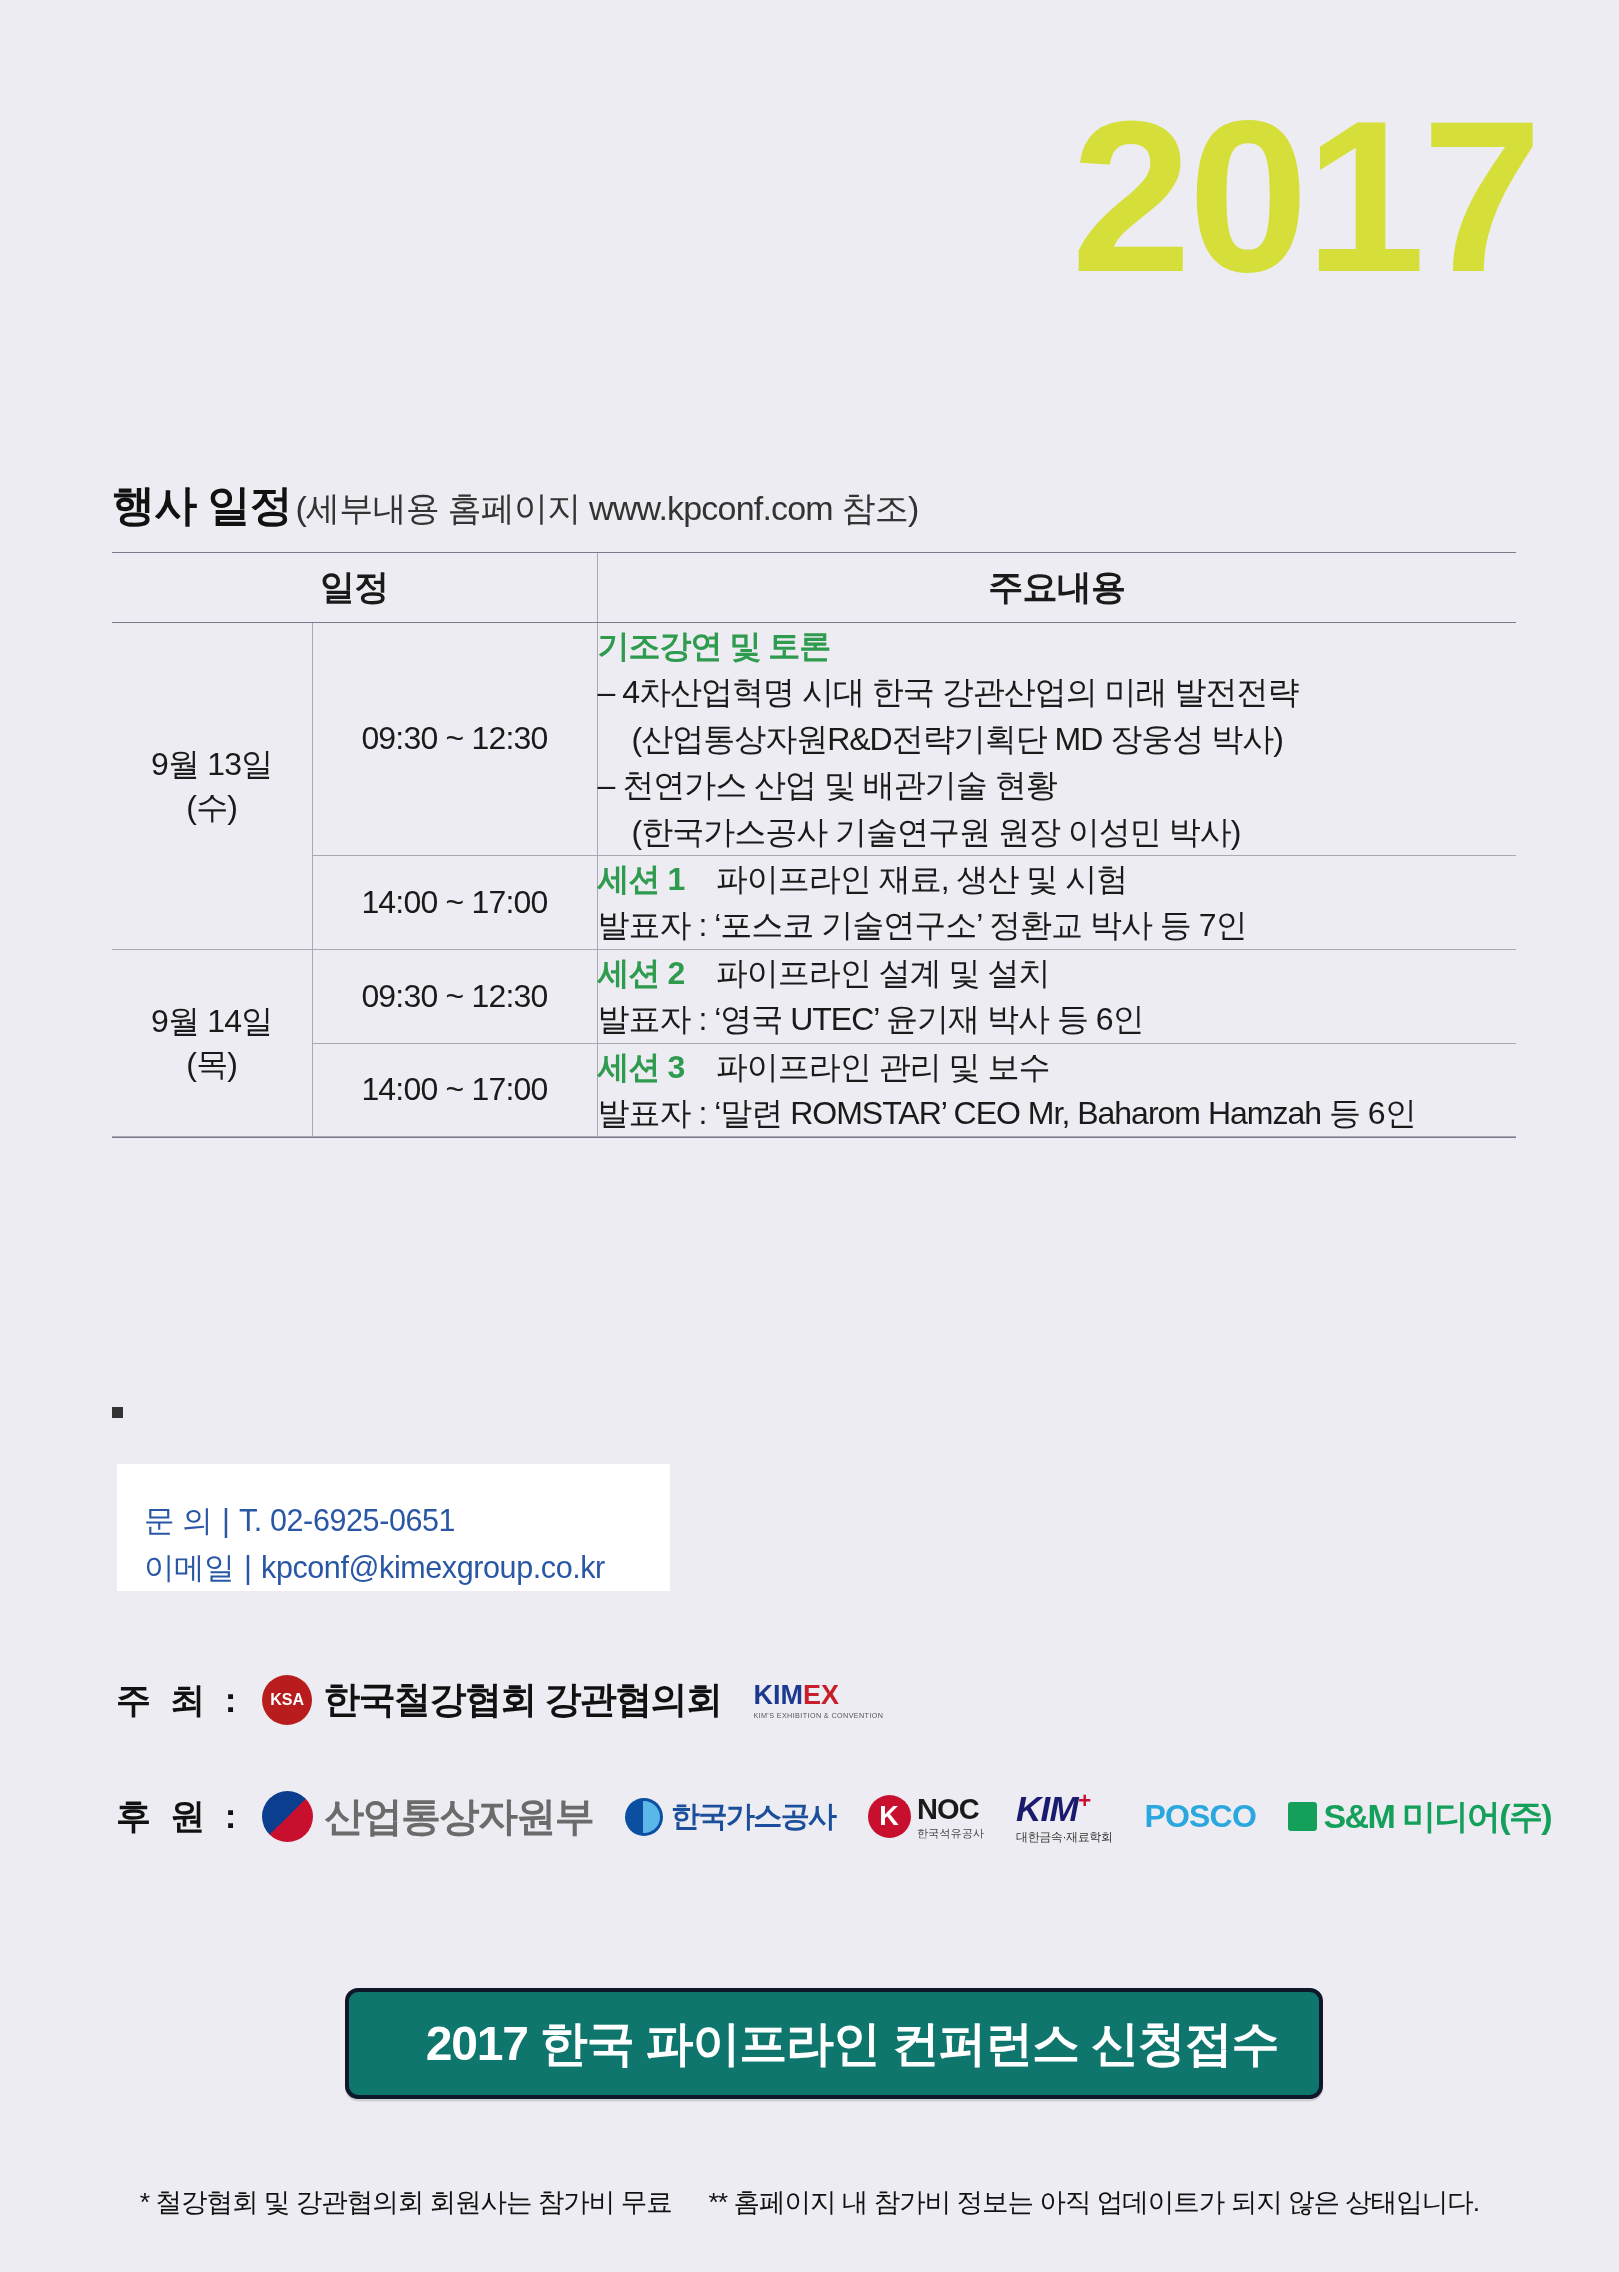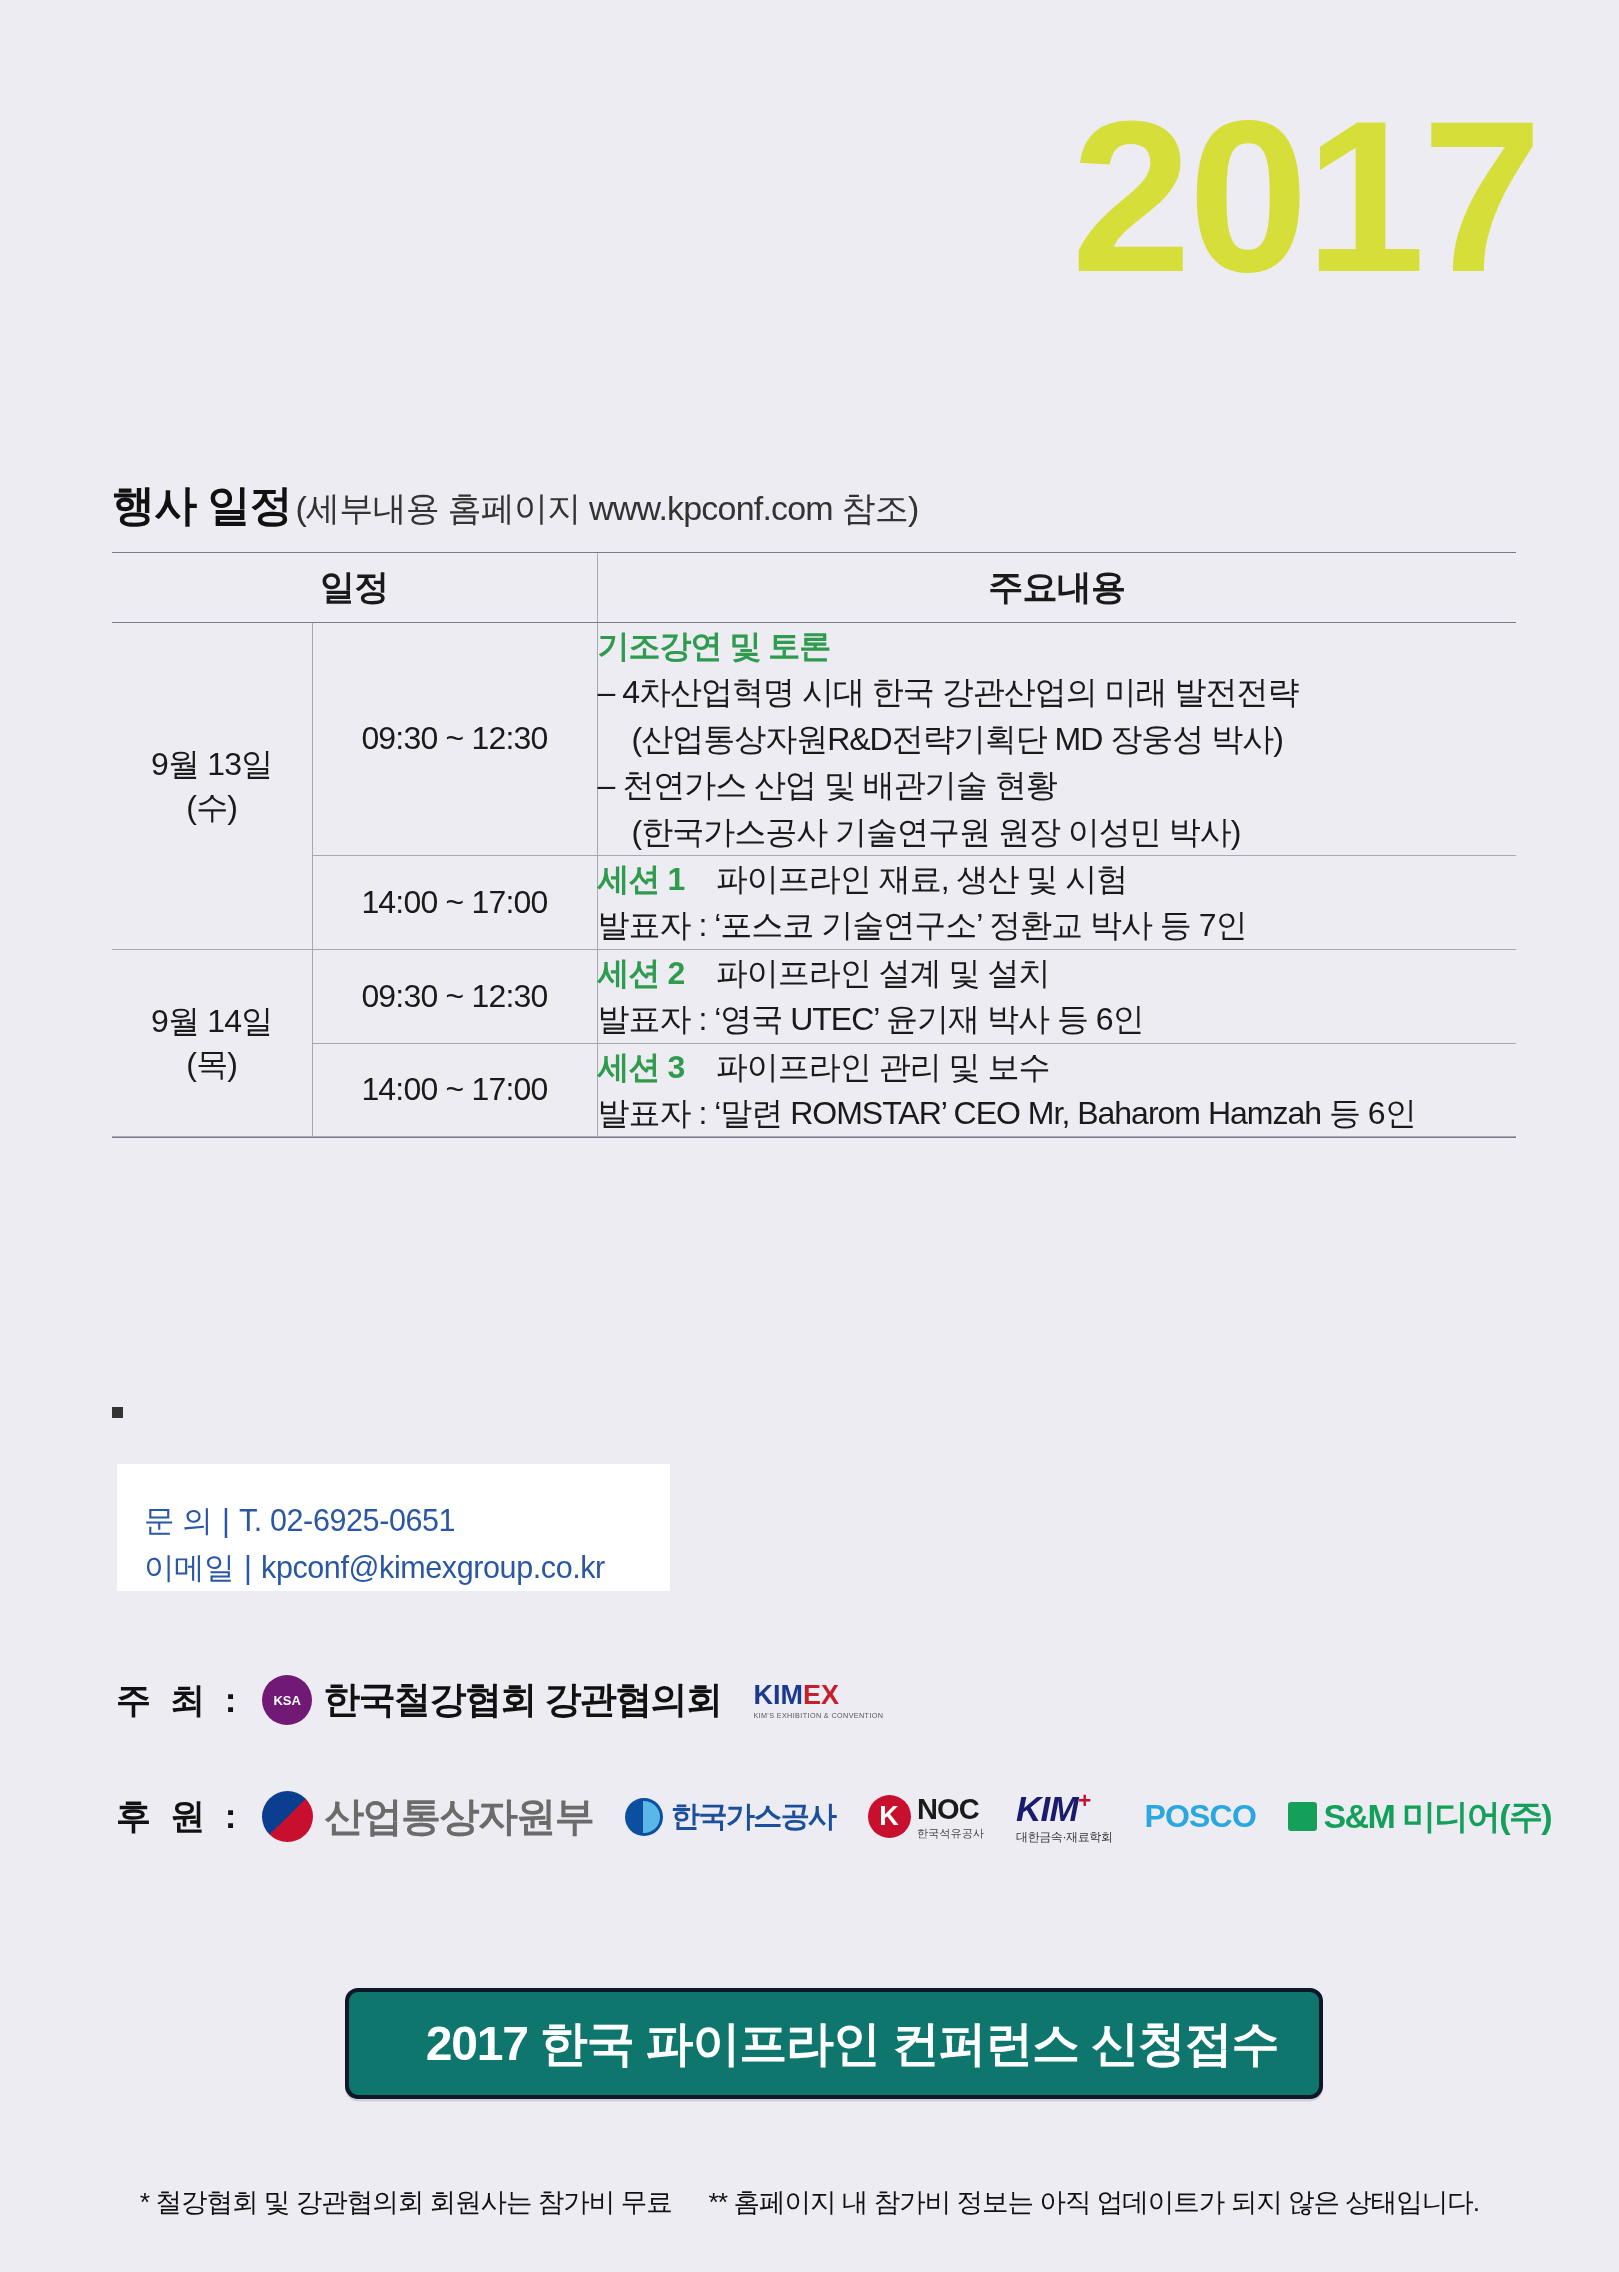--- a/index.html
+++ b/index.html
@@ -211,23 +211,23 @@
     color: #111;
     margin-right: 21px;
   }
   .logo {
     display: flex;
     align-items: center;
     margin-right: 32px;
   }
   .kisa-mark {
     width: 50px; height: 50px; border-radius: 50%;
-    background: #701a75; color: #fff;
+    background: #b91c1c; color: #fff;
     display: flex; align-items: center; justify-content: center;
-    font-size: 13px; font-weight: bold;
+    font-size: 16px; font-weight: bold;
     margin-right: 11.2px;
   }
   .kisa-mark span { display:block; }
   .kisa-text {
     font-size: 37px; font-weight: bold; letter-spacing: -1.6px; color: #111;
   }
   .kimex {
     font-size: 27px; font-weight: bold; letter-spacing: 0px;
     color: #1b3a8f;
   }

